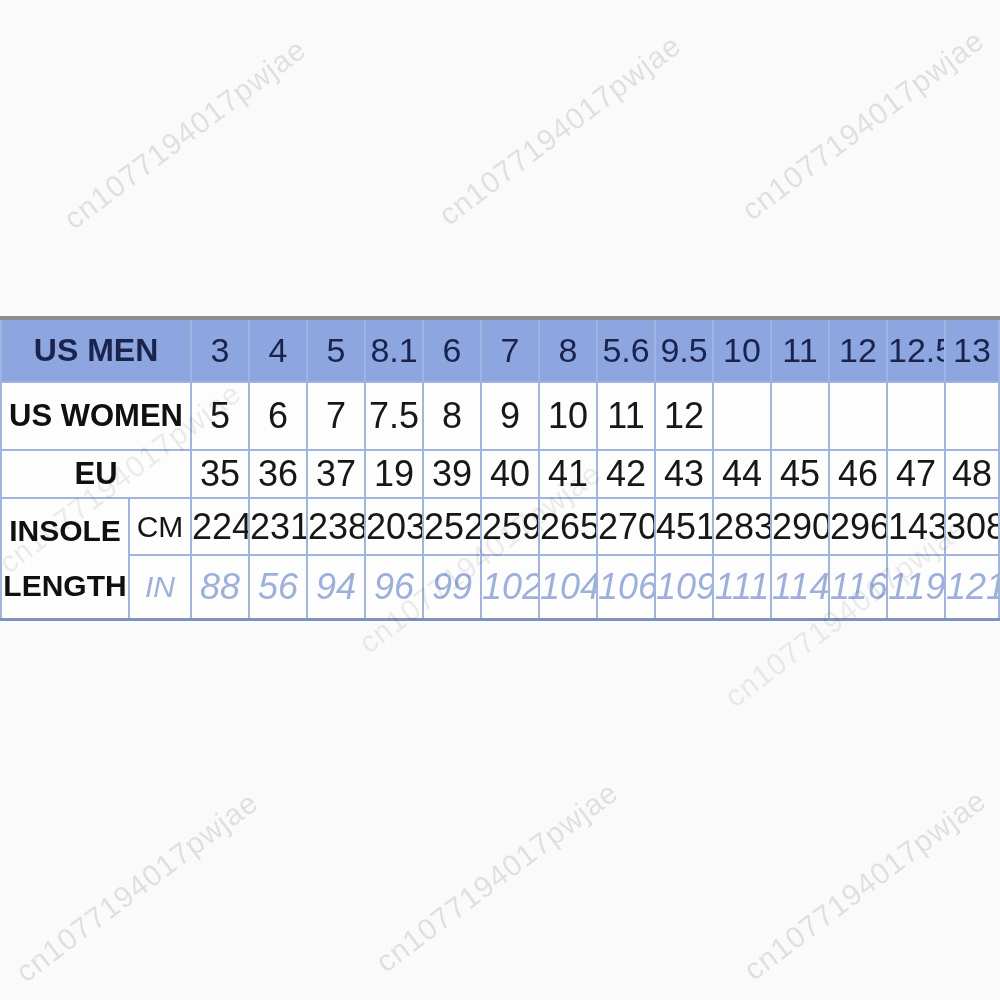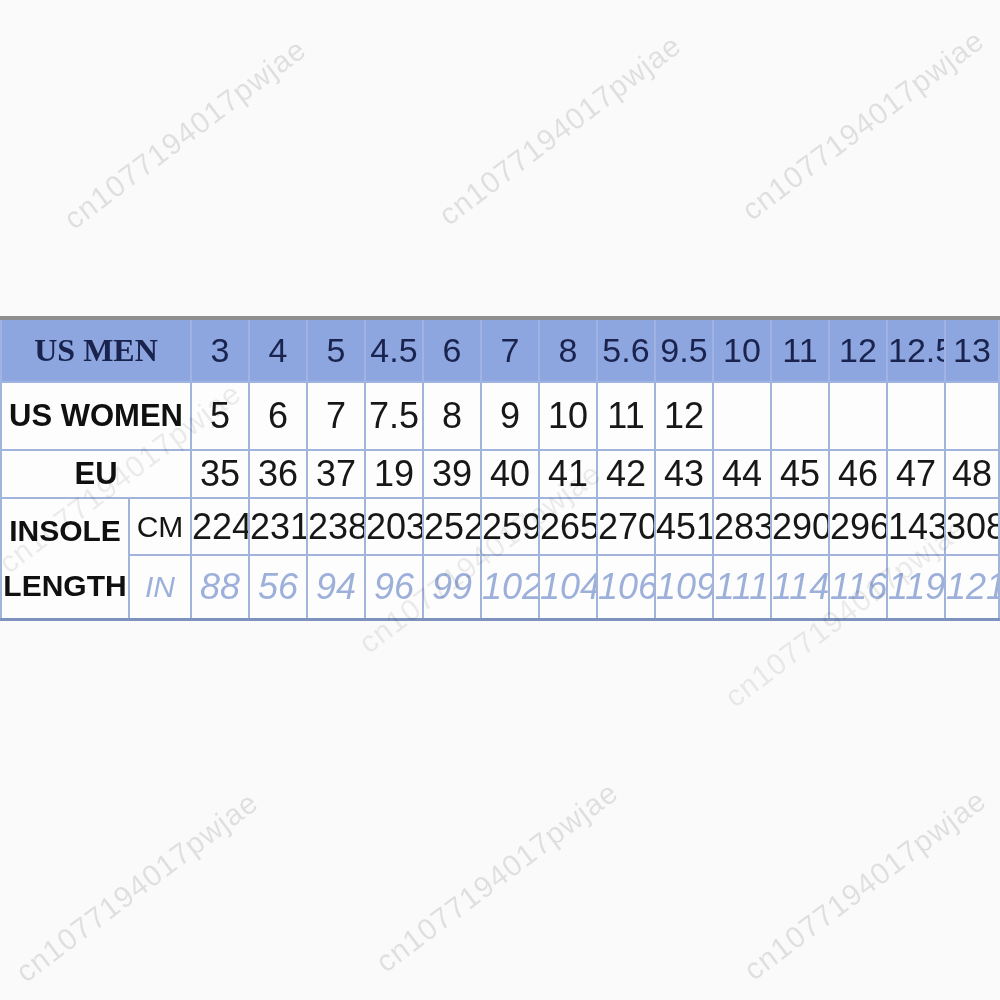--- a/index.html
+++ b/index.html
@@ -63,21 +63,20 @@
   }
   td.label {
     font-weight: bold;
     font-size: 31px;
     color: var(--label-text, #101010);
     white-space: nowrap;
   }
   tr.r-header td.label {
     color: var(--header-text, #19234d);
     font-size: 32px;
-    font-family: Liberation Serif, serif;
   }
   td.label.insole {
     white-space: normal;
     font-size: 30px;
     line-height: 1.85;
   }
   td.unit { font-size: 30px; color: #141414; }
   td.unit.unit-in { color: var(--in-text, #9db0da); }
   tr.r-in td.val { color: var(--in-text, #9db0da); }
 </style>
@@ -114,21 +113,21 @@
         <col style="width:58px">
       <col style="width:58px">
         <col>
     </colgroup>
     <tbody>
       <tr class="r-header">
         <td class="label" colspan="2">US MEN</td>
       <td class="val">3</td>
           <td class="val">4</td>
           <td class="val">5</td>
-          <td class="val">4.5</td>
+          <td class="val">8.1</td>
           <td class="val">6</td>
           <td class="val">7</td>
           <td class="val">8</td>
           <td class="val">5.6</td>
           <td class="val">9.5</td>
           <td class="val">10</td>
           <td class="val">11</td>
           <td class="val">12</td>
           <td class="val">12.5</td>
           <td class="val">13</td>

